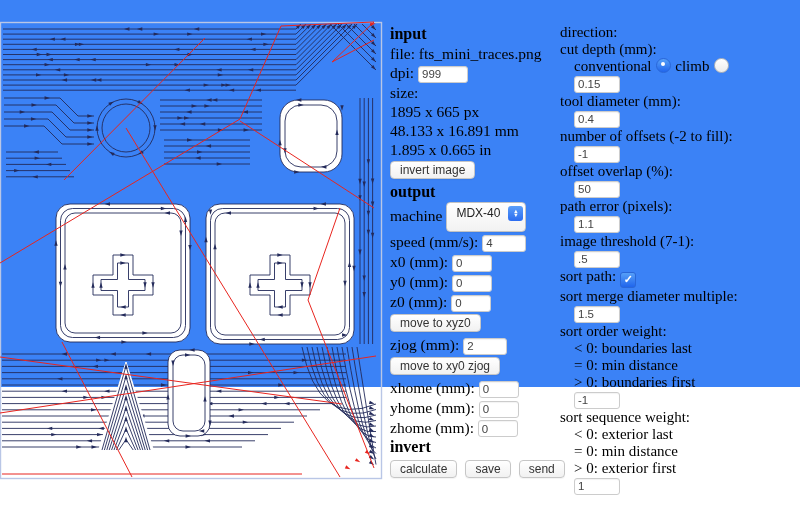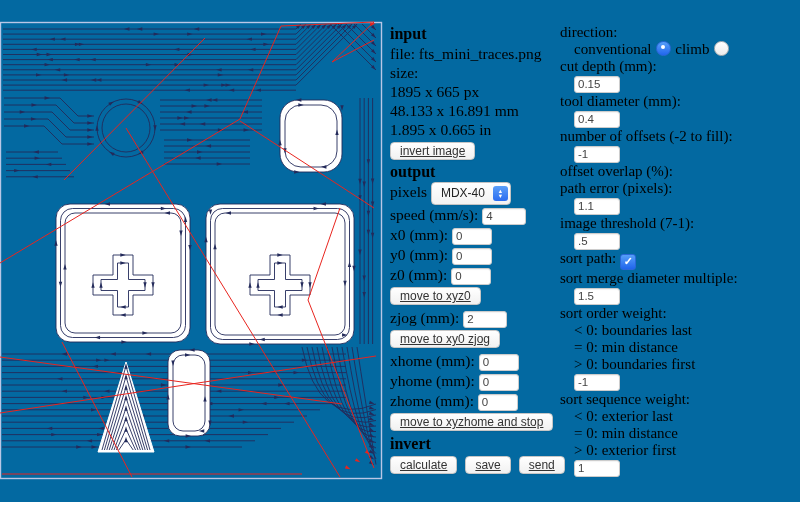--- a/index.html
+++ b/index.html
@@ -1,39 +1,39 @@
 <!DOCTYPE html>
 <html><head>
 <meta charset="utf-8">
 <style>
   html,body{margin:0;padding:0;background:#fff;}
   body{width:800px;height:517px;overflow:hidden;font-family:"Liberation Serif",serif;color:#000;}
-  .screen{position:relative;width:800px;height:502px;background:#0369a1;}
+  .screen{position:relative;width:800px;height:387px;background:#3b82f6;}
   .toolpath{position:absolute;left:0;top:0;width:383px;height:517px;}
   .toolpath svg{display:block;}
   .col{position:absolute;top:0;}
   .mid{left:390px;width:180px;}
   .rightcol{left:560px;width:224px;}
   .row{line-height:19px;font-size:15.5px;white-space:nowrap;}
   .btnrow{height:23px;display:flex;align-items:center;gap:8px;}
   .sec-title{font-weight:bold;font-size:16px;line-height:20px;}
   .mt-first{margin-top:24px;}
   .mt-block{}
   .rrow{line-height:17px;font-size:15px;white-space:nowrap;}
   .rrow.ind,.rinrow{padding-left:14px;}
   .rinrow{height:18px;display:flex;align-items:center;}
   .tin{font-family:"Liberation Sans",sans-serif;font-size:11.5px;color:#444;
        border:1px solid #ccc;border-radius:3px;height:15px;padding:0 3px;background:#fff;
        box-shadow:inset 0 1px 1px rgba(0,0,0,0.05);vertical-align:middle;}
   .w44{width:42px}.w38{width:36px}.w34{width:32px}.w40{width:38px}
   .btn{font-family:"Liberation Sans",sans-serif;font-size:12px;color:#333;
        background:linear-gradient(#ffffff,#f1f1f1);border:1px solid #c6c6c6;border-radius:4px;
-       padding:1px 9px;box-shadow:0 1px 1px rgba(0,0,0,.05);text-decoration:underline;}
+       padding:1px 9px;box-shadow:0 1px 1px rgba(0,0,0,.05);}
   .sel{display:inline-flex;align-items:center;gap:8px;border:1px solid #c3c3c3;border-radius:4px;
-       background:linear-gradient(#ffffff,#f2f2f2);padding:1px 2px 1px 9px;
+       background:linear-gradient(#ffffff,#f2f2f2);padding:1px 2px 8px 9px;
        font-family:"Liberation Sans",sans-serif;font-size:12px;color:#222;vertical-align:middle;
        box-shadow:0 1px 1px rgba(0,0,0,.04);}
   .stepper{width:15px;height:15px;border-radius:3px;background:linear-gradient(#5b9ff9,#2b6cf0);
        display:flex;flex-direction:column;align-items:center;justify-content:center;color:#fff;}
   .stepper span{font-size:6.5px;line-height:4.5px;}
   .radio{position:relative;display:inline-block;width:13px;height:13px;border-radius:50%;
        border:1px solid #b6b6b6;background:linear-gradient(#fff,#ececec);vertical-align:-2px;margin-left:5px;}
   .radio.on{background:linear-gradient(#57a0f8,#2166ec);border-color:#2a67d8;}
   .radio.on::after{content:"";position:absolute;left:4px;top:3px;width:4px;height:4px;border-radius:50%;background:#fff;}
   .cbbox{display:inline-block;width:14px;height:14px;border-radius:3px;margin-left:4px;vertical-align:-2px;
@@ -407,31 +407,35 @@
         <path d="M2.7,0 L-2.7,1.6740000000000002 L-2.7,-1.6740000000000002 Z" fill="#e8251f" transform="translate(373,24) rotate(-10)"></path>
       </svg>
   </div>
 
   <div class="col mid">
     <div class="sec-title mt-first">input</div>
     <div class="row">
       <span>file:</span>
       <span>fts_mini_traces.png</span>
     </div>
+    <div class="row">
+      <span>dpi:</span>
+      <input class="tin w44" value="999" style="">
+    </div>
     <div class="row">size:</div>
     <div class="row">1895 x 665 px</div>
     <div class="row">48.133 x 16.891 mm</div>
     <div class="row">1.895 x 0.665 in</div>
     <div class="btnrow">
       <button class="btn">invert image</button>
     </div>
 
     <div class="sec-title mt-block">output</div>
     <div class="row">
-      <span>pixels</span>
+      <span>machine</span>
       <span class="sel">
         <span>MDX-40</span>
         <span class="stepper">
           <span>▴</span>
             <span>▾</span>
         </span>
       </span>
     </div>
     <div class="row">
       <span>speed (mm/s):</span>
@@ -464,56 +468,56 @@
       <input class="tin w34" value="0" style="">
     </div>
     <div class="row">
       <span>yhome (mm):</span>
       <input class="tin w34" value="0" style="">
     </div>
     <div class="row">
       <span>zhome (mm):</span>
       <input class="tin w34" value="0" style="">
     </div>
-    <div class="btnrow">
-      <button class="btn">move to xyzhome and stop</button>
-    </div>
 
     <div class="sec-title mt-block">invert</div>
     <div class="btnrow">
       <button class="btn">calculate</button>
       <button class="btn">save</button>
       <button class="btn">send</button>
     </div>
 
   </div>
 
   <div class="col rightcol">
     <div class="rrow mt-first">direction:</div>
+    <div class="rrow">cut depth (mm):</div>
+
     <div class="rrow ind">
       <span>conventional</span><span class="radio on"></span>
       <span>climb</span><span class="radio"></span>
     </div>
-
-    <div class="rrow">cut depth (mm):</div>
     <div class="rinrow">
         <input class="tin w40" value="0.15" style="">
       </div>
 
     <div class="rrow">tool diameter (mm):</div>
     <div class="rinrow">
         <input class="tin w40" value="0.4" style="">
       </div>
 
     <div class="rrow">number of offsets (-2 to fill):</div>
     <div class="rinrow">
         <input class="tin w40" value="-1" style="">
       </div>
 
     <div class="rrow">offset overlap (%):</div>
+    <div class="rinrow">
+        <input class="tin w40" value="50" style="">
+      </div>
 
     <div class="rrow">path error (pixels):</div>
     <div class="rinrow">
         <input class="tin w40" value="1.1" style="">
       </div>
 
     <div class="rrow">image threshold (7-1):</div>
     <div class="rinrow">
         <input class="tin w40" value=".5" style="">
       </div>

